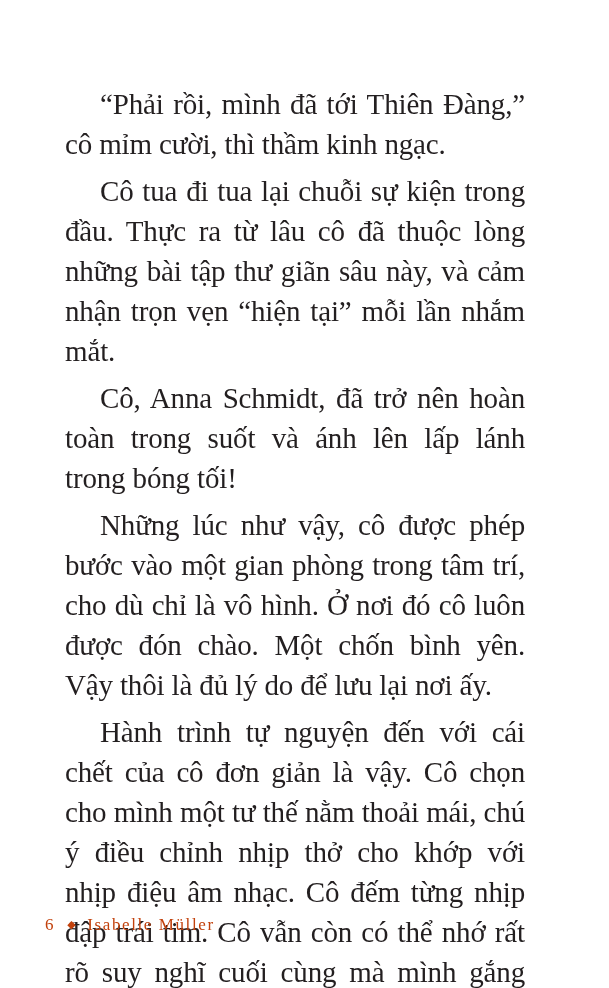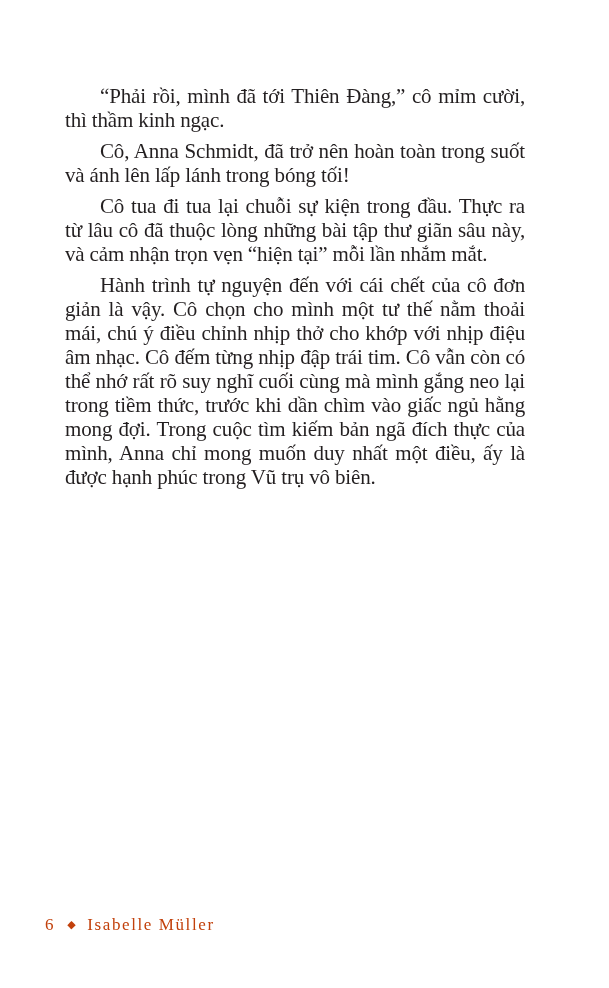--- a/index.html
+++ b/index.html
@@ -16,22 +16,22 @@
       color: #231f20;
     }
     .page-body {
       position: absolute;
       left: 65px;
       top: 84px;
       width: 460px;
     }
     .para {
       margin: 0 0 7px 0;
-      font-size: 21px;
-      line-height: 24px;
+      font-size: 29px;
+      line-height: 40px;
       text-align: justify;
       text-indent: 35px;
       letter-spacing: -0.15px;
     }
     .footer {
       position: absolute;
       left: 45px;
       top: 915px;
       font-size: 17px;
       letter-spacing: 1.6px;
@@ -46,22 +46,23 @@
       font-size: 11px;
       vertical-align: 2px;
       margin-right: 4px;
     }
   </style>
 </head>
 <body>
 
 <main class="page-body">
   <p class="para">“Phải rồi, mình đã tới Thiên Đàng,” cô mỉm cười, thì thầm kinh ngạc.</p>
+  <p class="para">Cô tua đi tua lại chuỗi sự kiện trong đầu. Thực ra từ lâu cô đã thuộc lòng những bài tập thư giãn sâu này, và cảm nhận trọn vẹn “hiện tại” mỗi lần nhắm mắt.</p>
   <p class="para">Cô, Anna Schmidt, đã trở nên hoàn toàn trong suốt và ánh lên lấp lánh trong bóng tối!</p>
-  <p class="para">Cô tua đi tua lại chuỗi sự kiện trong đầu. Thực ra từ lâu cô đã thuộc lòng những bài tập thư giãn sâu này, và cảm nhận trọn vẹn “hiện tại” mỗi lần nhắm mắt.</p>
+  <p class="para">Những lúc như vậy, cô được phép bước vào một gian phòng trong tâm trí, cho dù chỉ là vô hình. Ở nơi đó cô luôn được đón chào. Một chốn bình yên. Vậy thôi là đủ lý do để lưu lại nơi ấy.</p>
   <p class="para">Hành trình tự nguyện đến với cái chết của cô đơn giản là vậy. Cô chọn cho mình một tư thế nằm thoải mái, chú ý điều chỉnh nhịp thở cho khớp với nhịp điệu âm nhạc. Cô đếm từng nhịp đập trái tim. Cô vẫn còn có thể nhớ rất rõ suy nghĩ cuối cùng mà mình gắng neo lại trong tiềm thức, trước khi dần chìm vào giấc ngủ hằng mong đợi. Trong cuộc tìm kiếm bản ngã đích thực của mình, Anna chỉ mong muốn duy nhất một điều, ấy là được hạnh phúc trong Vũ trụ vô biên.</p>
 </main>
 
 <footer class="footer">
   <span class="page-num">6</span>
   <span class="diamond">◆</span>
   <span class="author">Isabelle Müller</span>
 </footer>
 
 </body></html>

